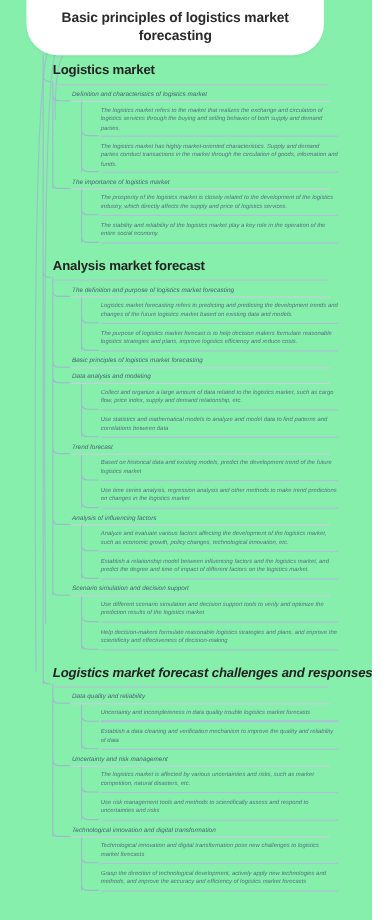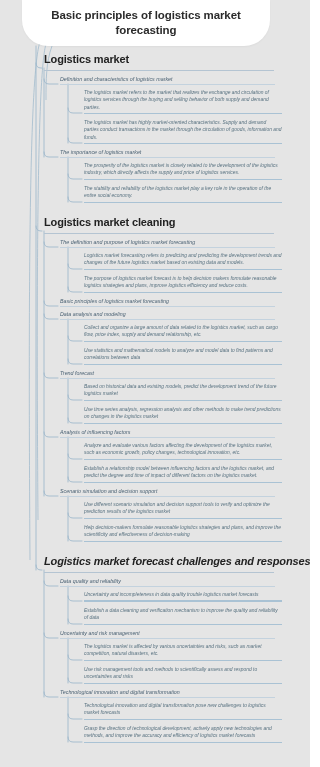--- a/index.html
+++ b/index.html
@@ -6,21 +6,21 @@
   html, body {
     margin: 0; padding: 0;
     width: 310px; height: 767px;
     background: #ffffff;
     font-family: "Liberation Sans", sans-serif;
     overflow: hidden;
   }
   #root {
     position: relative;
     width: 310px; height: 767px;
-    background: #e5e5e5;
+    background: #86efac;
     overflow: hidden;
   }
 
   
   .title-card {
     position: absolute;
     left: 22px; top: 0px;
     width: 248px; height: 46px;
     background: #ffffff;
     border-bottom-left-radius: 26px;
@@ -135,21 +135,21 @@
       </div>
       <div class="node node-l3 italic" style="left: 84px; top: 162px; width: 198px;">
         <div class="node-label">The prosperity of the logistics market is closely related to the development of the logistics industry, which directly affects the supply and price of logistics services.</div>
         <div class="node-rule"></div>
       </div>
       <div class="node node-l3 italic" style="left: 84px; top: 185px; width: 198px;">
         <div class="node-label">The stability and reliability of the logistics market play a key role in the operation of the entire social economy.</div>
         <div class="node-rule"></div>
       </div>
       <div class="node node-l1" style="left: 44px; top: 216px; width: 230px;">
-        <div class="node-label">Logistics market cleaning</div>
+        <div class="node-label">Analysis market forecast</div>
         <div class="node-rule"></div>
       </div>
       <div class="node node-l2 italic" style="left: 60px; top: 239px; width: 215px;">
         <div class="node-label">The definition and purpose of logistics market forecasting</div>
         <div class="node-rule"></div>
       </div>
       <div class="node node-l3 italic" style="left: 84px; top: 252px; width: 198px;">
         <div class="node-label">Logistics market forecasting refers to predicting and predicting the development trends and changes of the future logistics market based on existing data and models.</div>
         <div class="node-rule"></div>
       </div>

